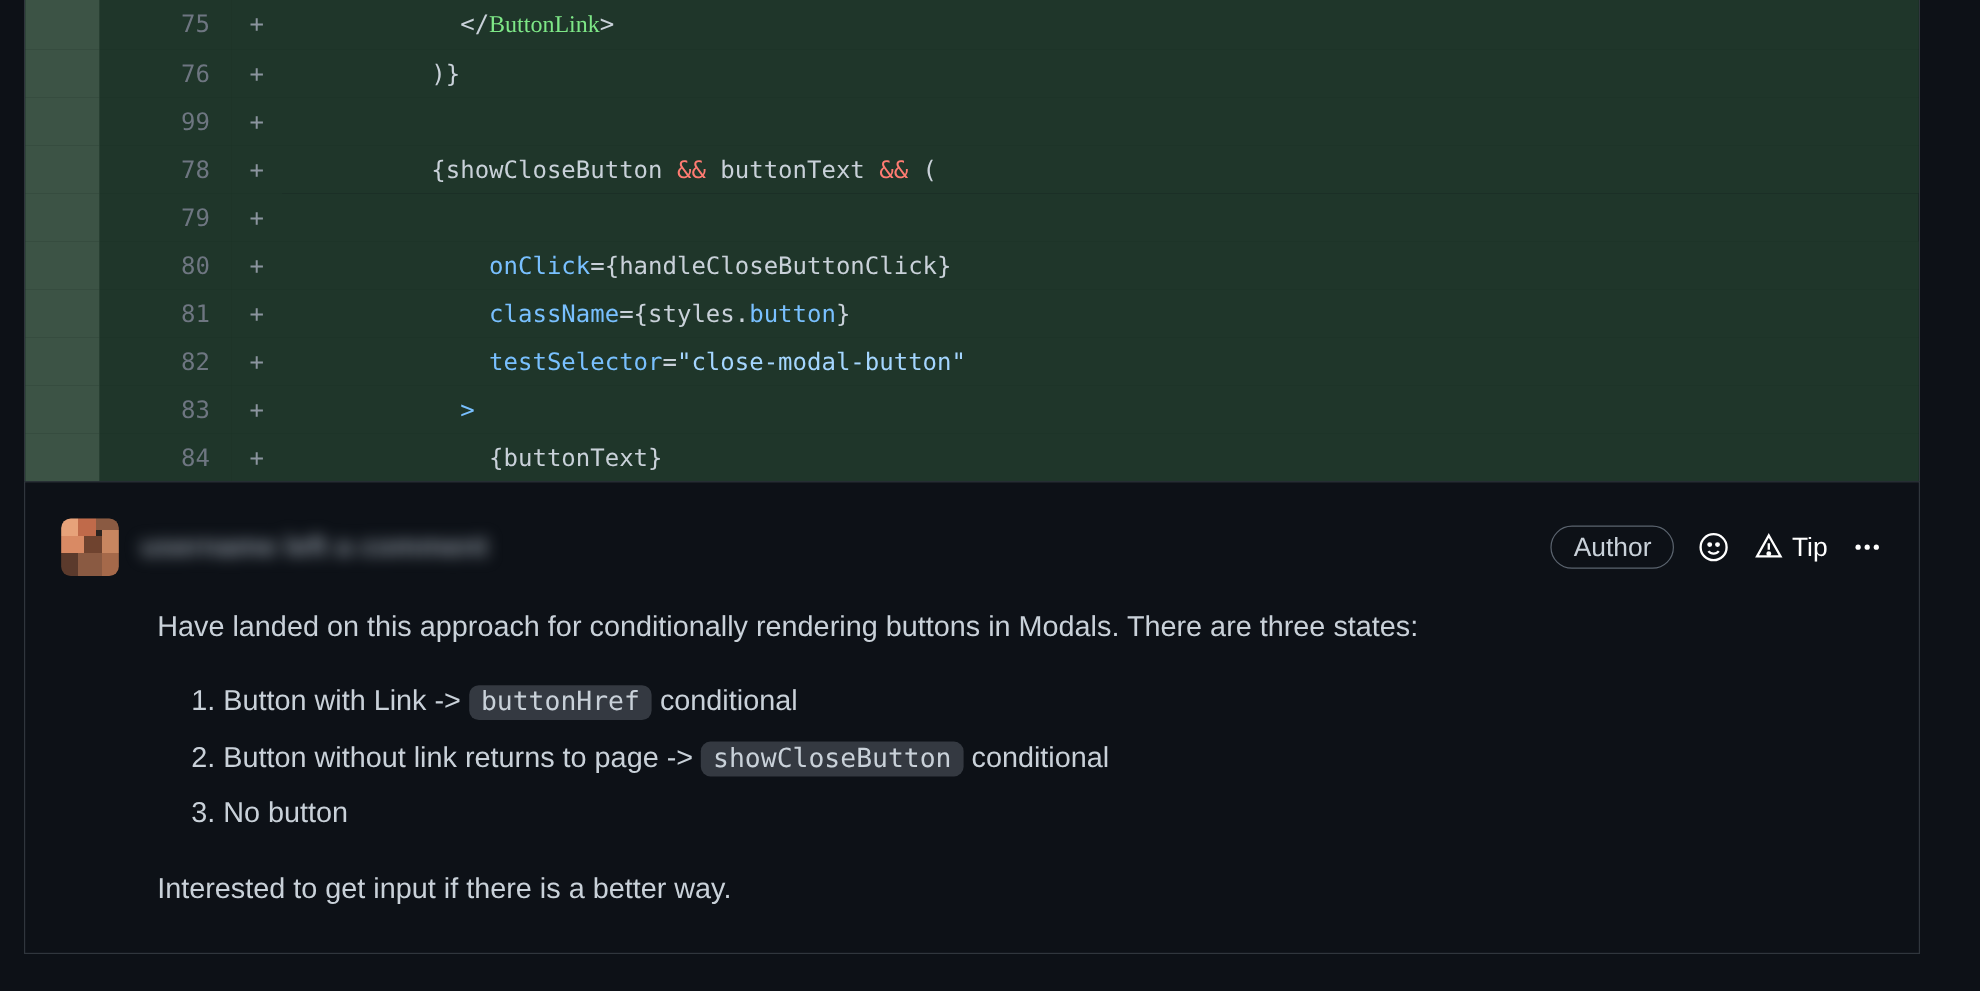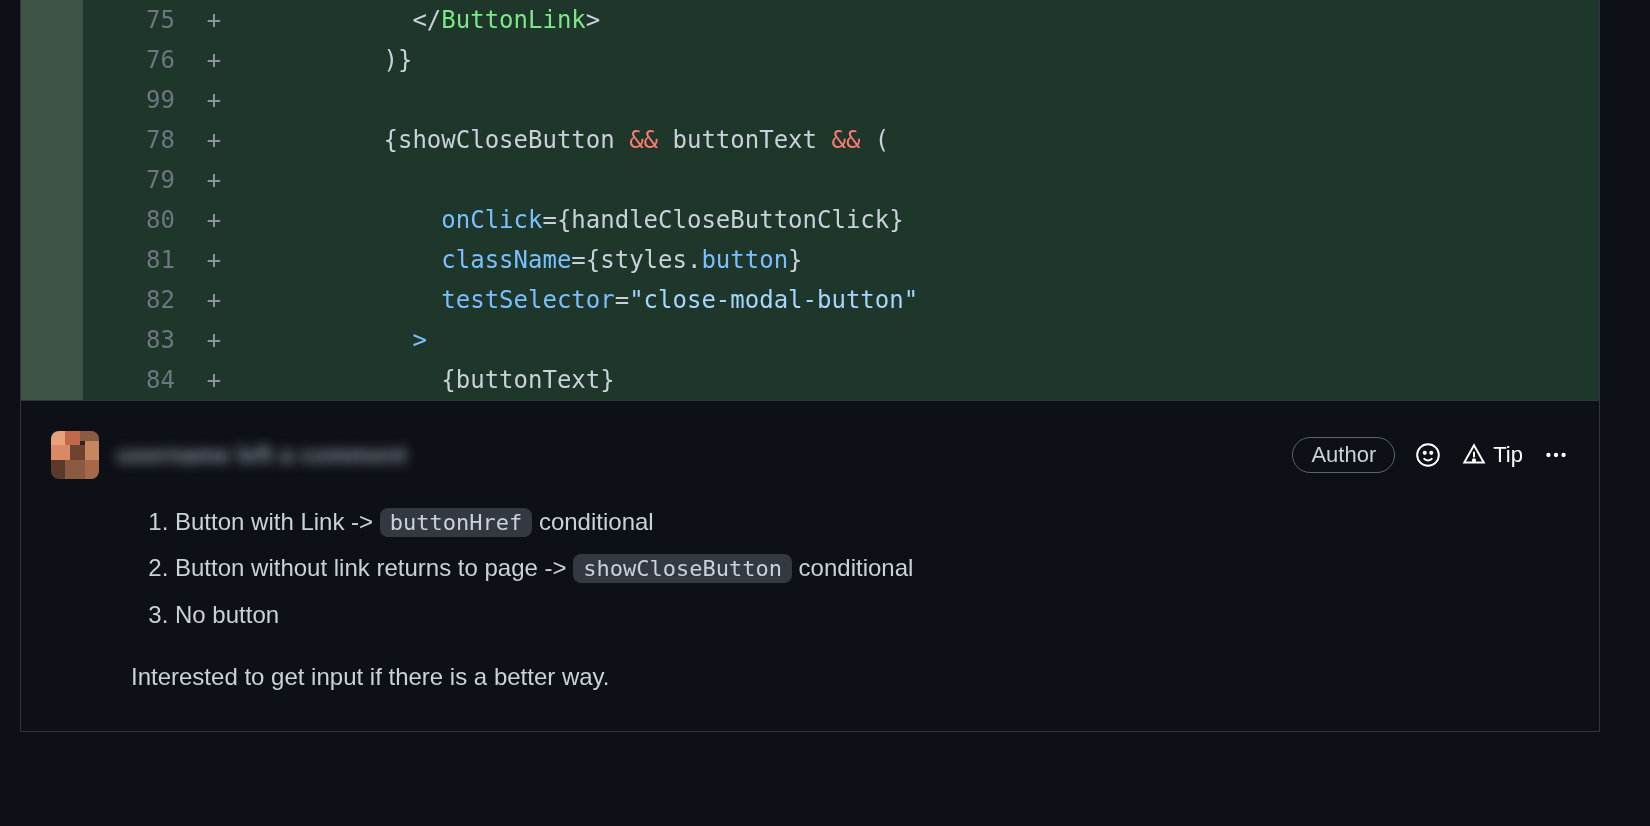--- a/index.html
+++ b/index.html
@@ -39,21 +39,21 @@
     border: 1px solid var(--border);
     border-bottom: none;
     border-top: none;
     border-radius: 0;
     overflow: hidden;
   }
   .row {
     display: flex;
     align-items: stretch;
     font-family: ui-monospace, SFMono-Regular, Menlo, Consolas, monospace;
-    font-size: 24px;
+    font-size: 20px;
     line-height: 40px;
     background: var(--bg-diff-add);
   }
   .gutter-stripe {
     width: 62px;
     background: var(--gutter-marker);
     flex: 0 0 62px;
   }
   .lineno {
     width: 110px;
@@ -72,21 +72,21 @@
     background: var(--bg-diff-add);
     user-select: none;
   }
   .code {
     flex: 1 1 auto;
     white-space: pre;
     color: var(--text);
     background: var(--bg-diff-add);
     padding-left: 4px;
   }
-  .t-tag { color: var(--jsx-tag); }
+  .t-tag { color: var(--jsx-tag); font-family: Liberation Serif, serif; }
   .t-attr { color: var(--jsx-attr); }
   .t-str { color: var(--str); }
   .t-key { color: var(--keyword); }
 
   .comment {
     border: 1px solid var(--border);
     border-top: 1px solid var(--border);
     padding: 30px 30px 10px 30px;
     display: flex;
     flex-direction: column;
@@ -129,21 +129,21 @@
     font-size: 22px;
     cursor: pointer;
   }
   .icon-btn svg { width: 26px; height: 26px; }
   .comment-body {
     padding-left: 80px;
     color: var(--text);
     line-height: 1.6;
   }
   .comment-body ol { margin: 24px 0 24px 0; padding-left: 44px; }
-  .comment-body li { margin: 8px 0; }
+  .comment-body li { margin: 8px 11px; }
   code.inline {
     font-family: ui-monospace, SFMono-Regular, Menlo, Consolas, monospace;
     background: var(--code-badge-bg);
     color: var(--code-badge-text);
     padding: 2px 10px;
     border-radius: 8px;
     font-size: 22px;
   }
 </style>
 </head>
@@ -253,20 +253,21 @@
           <svg viewBox="0 0 24 24" fill="currentColor">
             <circle cx="5" cy="12" r="2"></circle>
               <circle cx="12" cy="12" r="2"></circle>
               <circle cx="19" cy="12" r="2"></circle>
           </svg>
         </span>
       </div>
     </div>
 
     <div class="comment-body">
+      <p>Have landed on this approach for conditionally rendering buttons in Modals. There are three states:</p>
       <ol id="comment-list">
           <li>Button with Link -&gt; <code class="inline">buttonHref</code> conditional</li>
           <li>Button without link returns to page -&gt; <code class="inline">showCloseButton</code> conditional</li>
           <li>No button</li>
         </ol>
       <p>Interested to get input if there is a better way.</p>
     </div>
   </div>
 
 </div>

